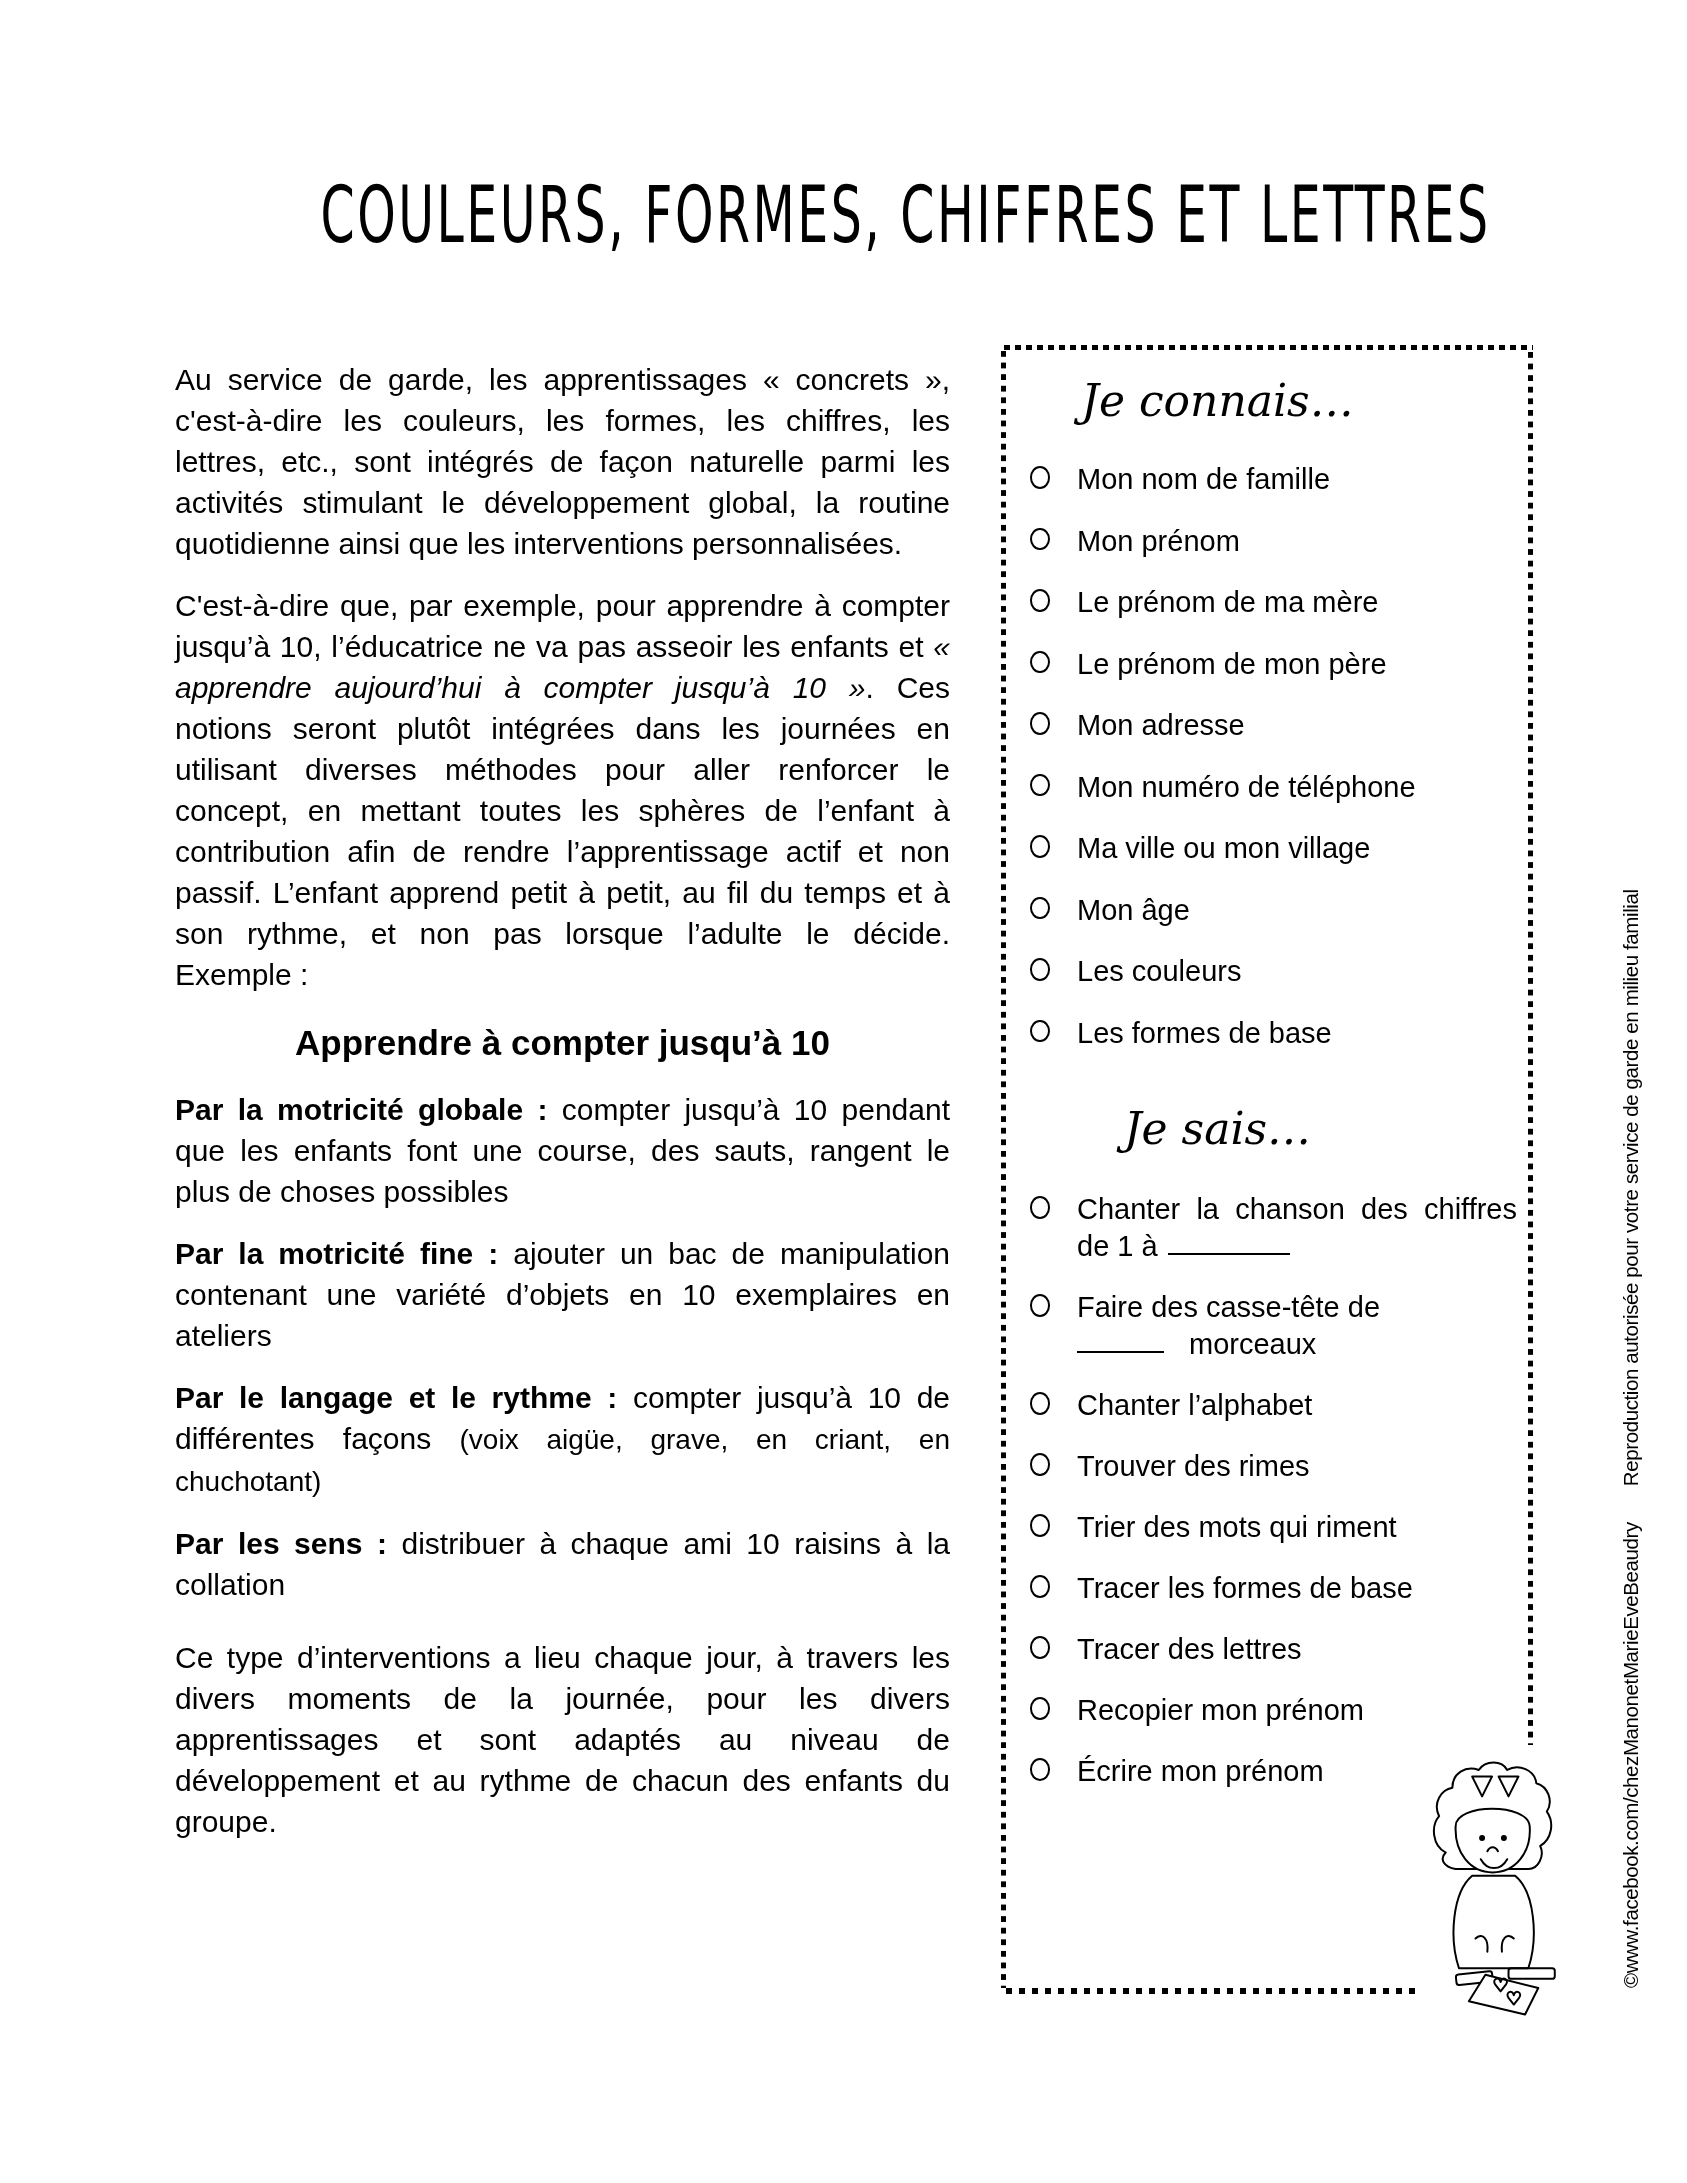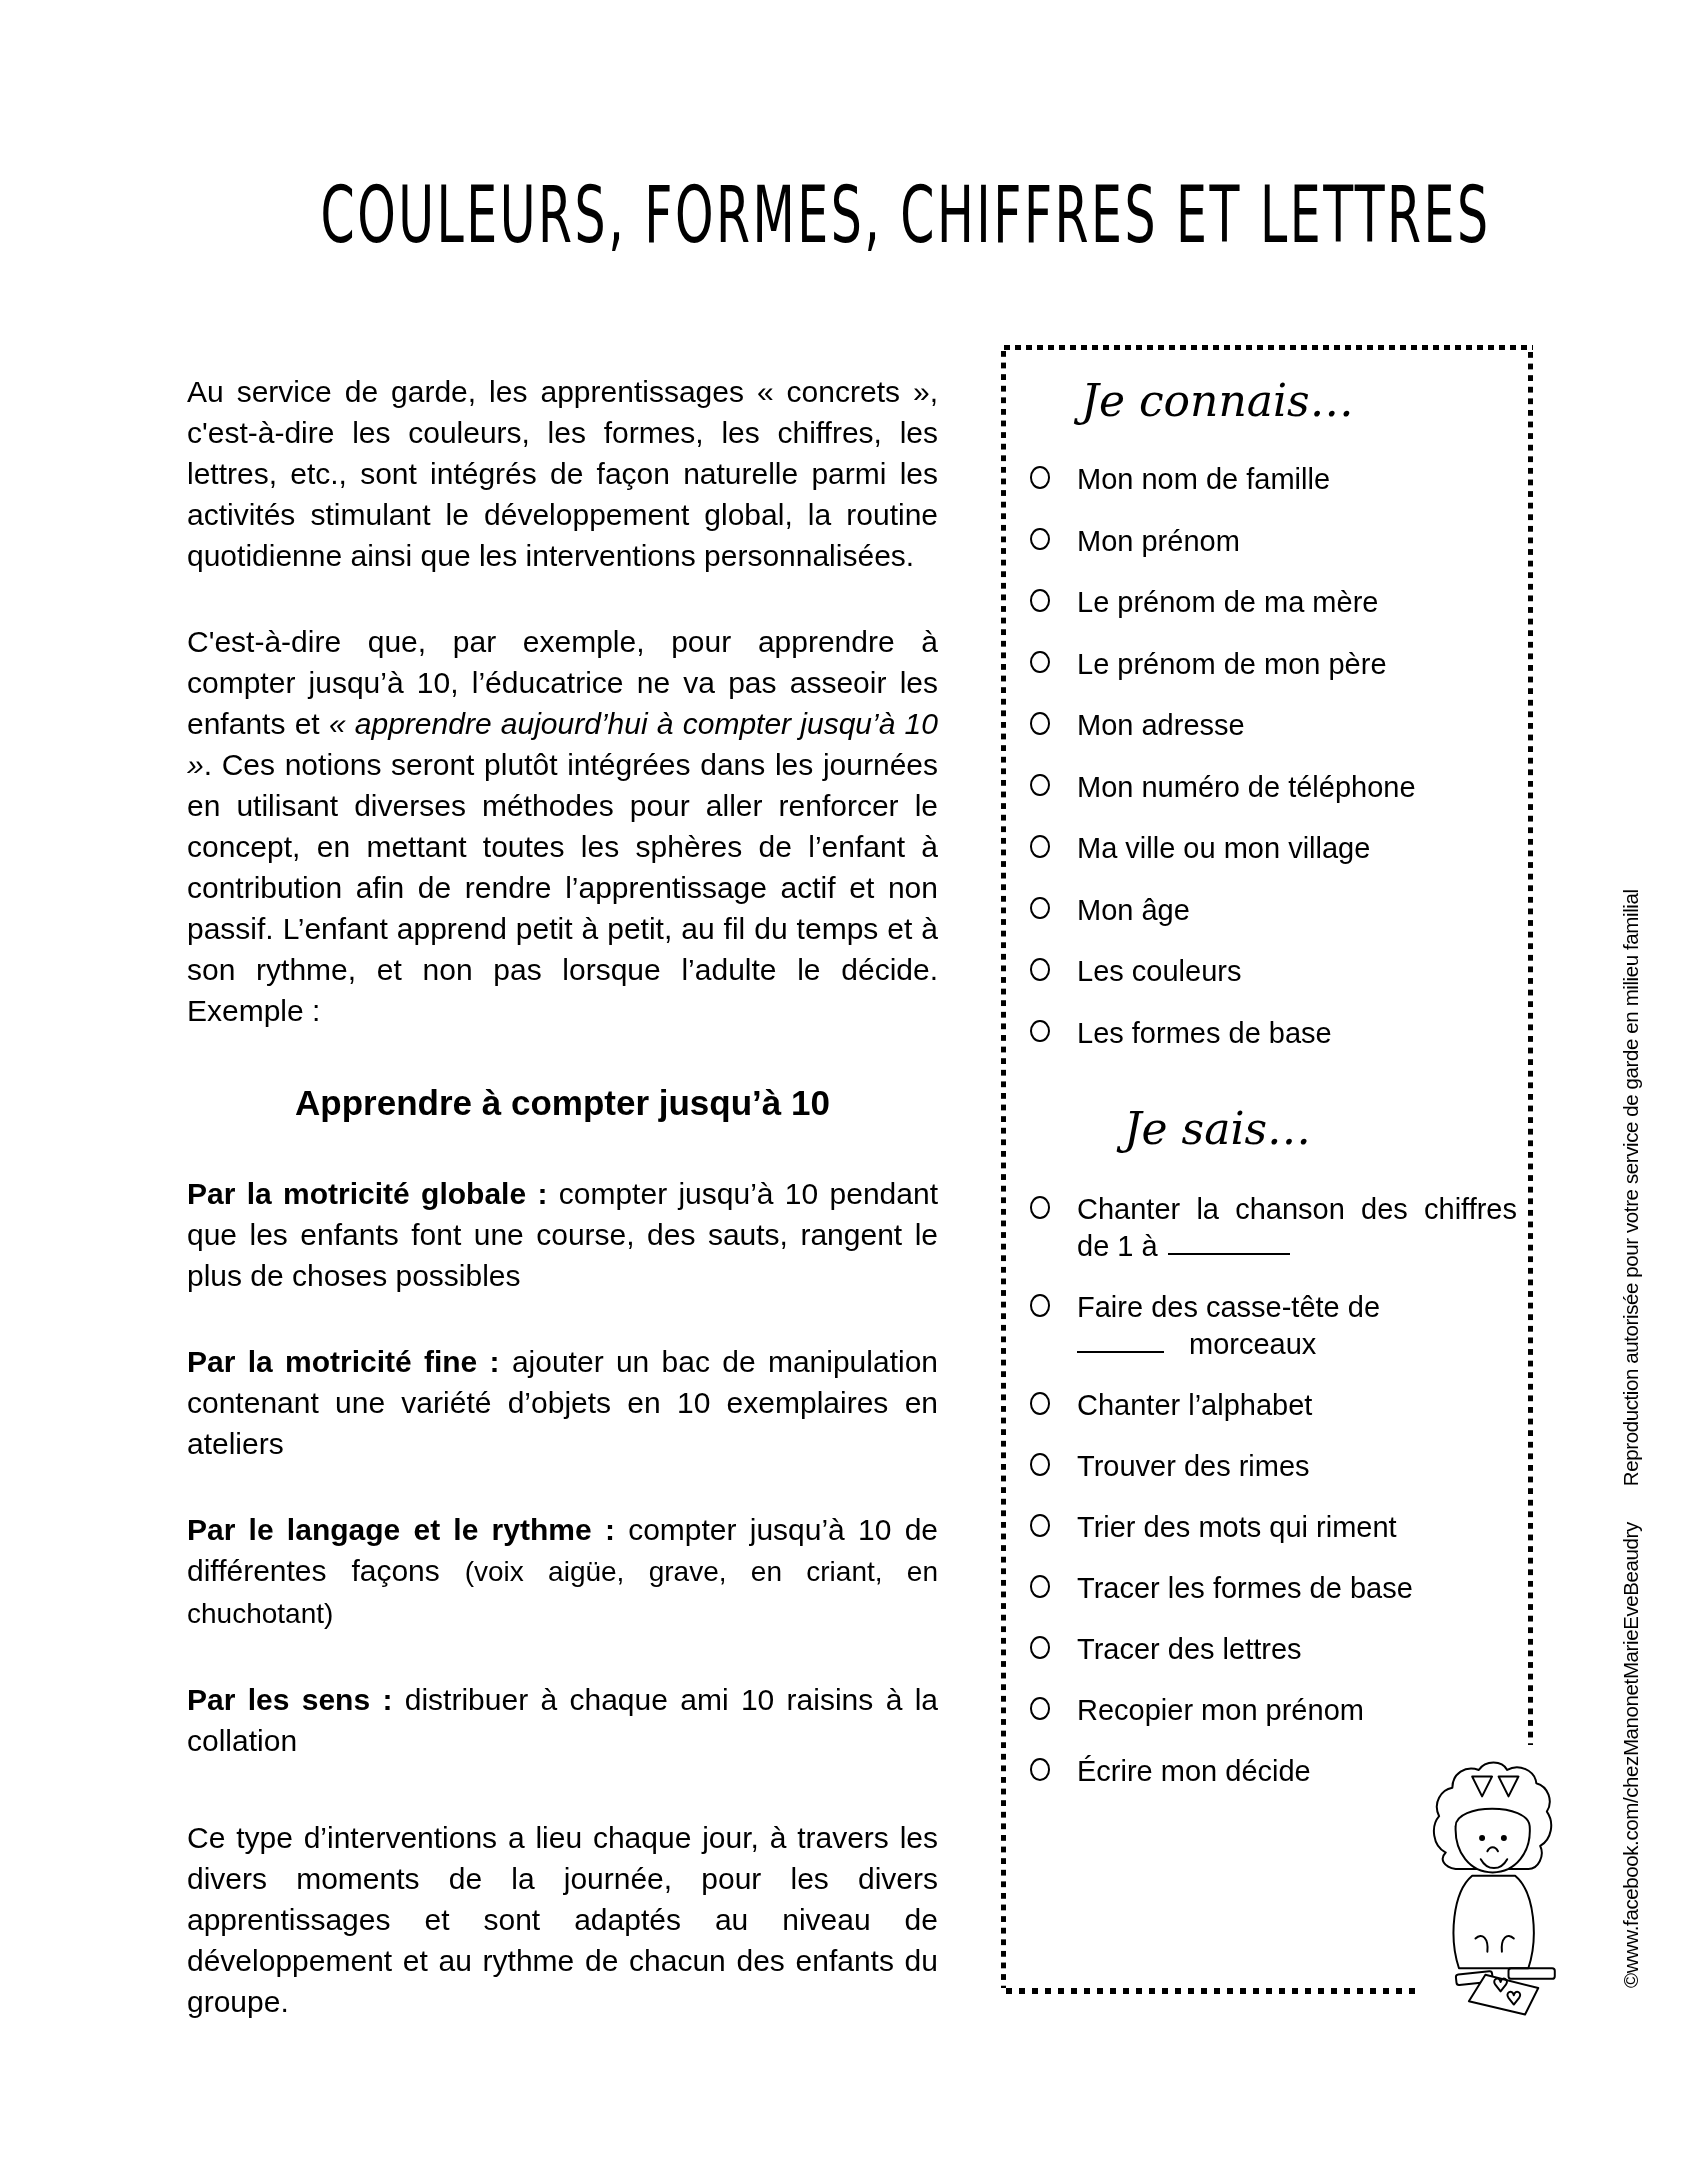--- a/index.html
+++ b/index.html
@@ -13,21 +13,21 @@
     font-size:79px; line-height:93px; letter-spacing:4px;
     transform:scaleX(0.62); transform-origin:center top;
     white-space:nowrap;
   }
 
   
   #left-col {
     position:absolute; left:175px; top:359px; width:775px;
     font-size:30px; line-height:41px;
   }
-  #left-col p { margin:12px; text-align:justify; text-align-last:left; }
+  #left-col p { margin:0; text-align:justify; text-align-last:left; }
   .gap-sm { height:21px; }
   .gap-md { height:26.5px; }
   .gap-lg { height:32px; }
   .subheading { text-align:center; text-align-last:center !important;
                 font-weight:700; font-size:35px; }
   .lead { font-weight:700; }
   .ital { font-style:italic; }
   .small-paren { font-size:28px; }
 
   
@@ -137,21 +137,21 @@
 
 <ul id="list-can" class="checklist">
   <li><span class="check-circle"></span><span>Chanter la chanson des chiffres de 1 à</span><span class="blank-line"></span></li>
   <li><span class="check-circle"></span><span>Faire des casse-tête de</span><br><span class="blank-line wide"></span><span>morceaux</span></li>
   <li><span class="check-circle"></span><span>Chanter l’alphabet</span></li>
   <li><span class="check-circle"></span><span>Trouver des rimes</span></li>
   <li><span class="check-circle"></span><span>Trier des mots qui riment</span></li>
   <li><span class="check-circle"></span><span>Tracer les formes de base</span></li>
   <li><span class="check-circle"></span><span>Tracer des lettres</span></li>
   <li><span class="check-circle"></span><span>Recopier mon prénom</span></li>
-  <li><span class="check-circle"></span><span>Écrire mon décide</span></li>
+  <li><span class="check-circle"></span><span>Écrire mon prénom</span></li>
 </ul>
 
 <svg id="girl" viewBox="0 0 230 420" fill="none" stroke="#000" stroke-width="3" stroke-linejoin="round" stroke-linecap="round">
 
   <path d="M45 170 C25 160 22 130 35 115 C25 95 38 75 55 72 C55 50 75 38 95 45 C105 30 130 30 138 45 C155 35 180 45 182 65 C200 70 208 92 198 108 C210 125 205 150 188 160 C195 175 185 195 170 195 L60 195 C42 192 35 180 45 170 Z"></path>
 
   <path d="M85 55 L100 85 L115 55 Z"></path>
   <path d="M125 55 L140 85 L155 55 Z"></path>
 
   <path d="M60 130 C60 95 170 95 172 130 C175 170 150 200 116 200 C82 200 58 170 60 130 Z" fill="#fff"></path>

